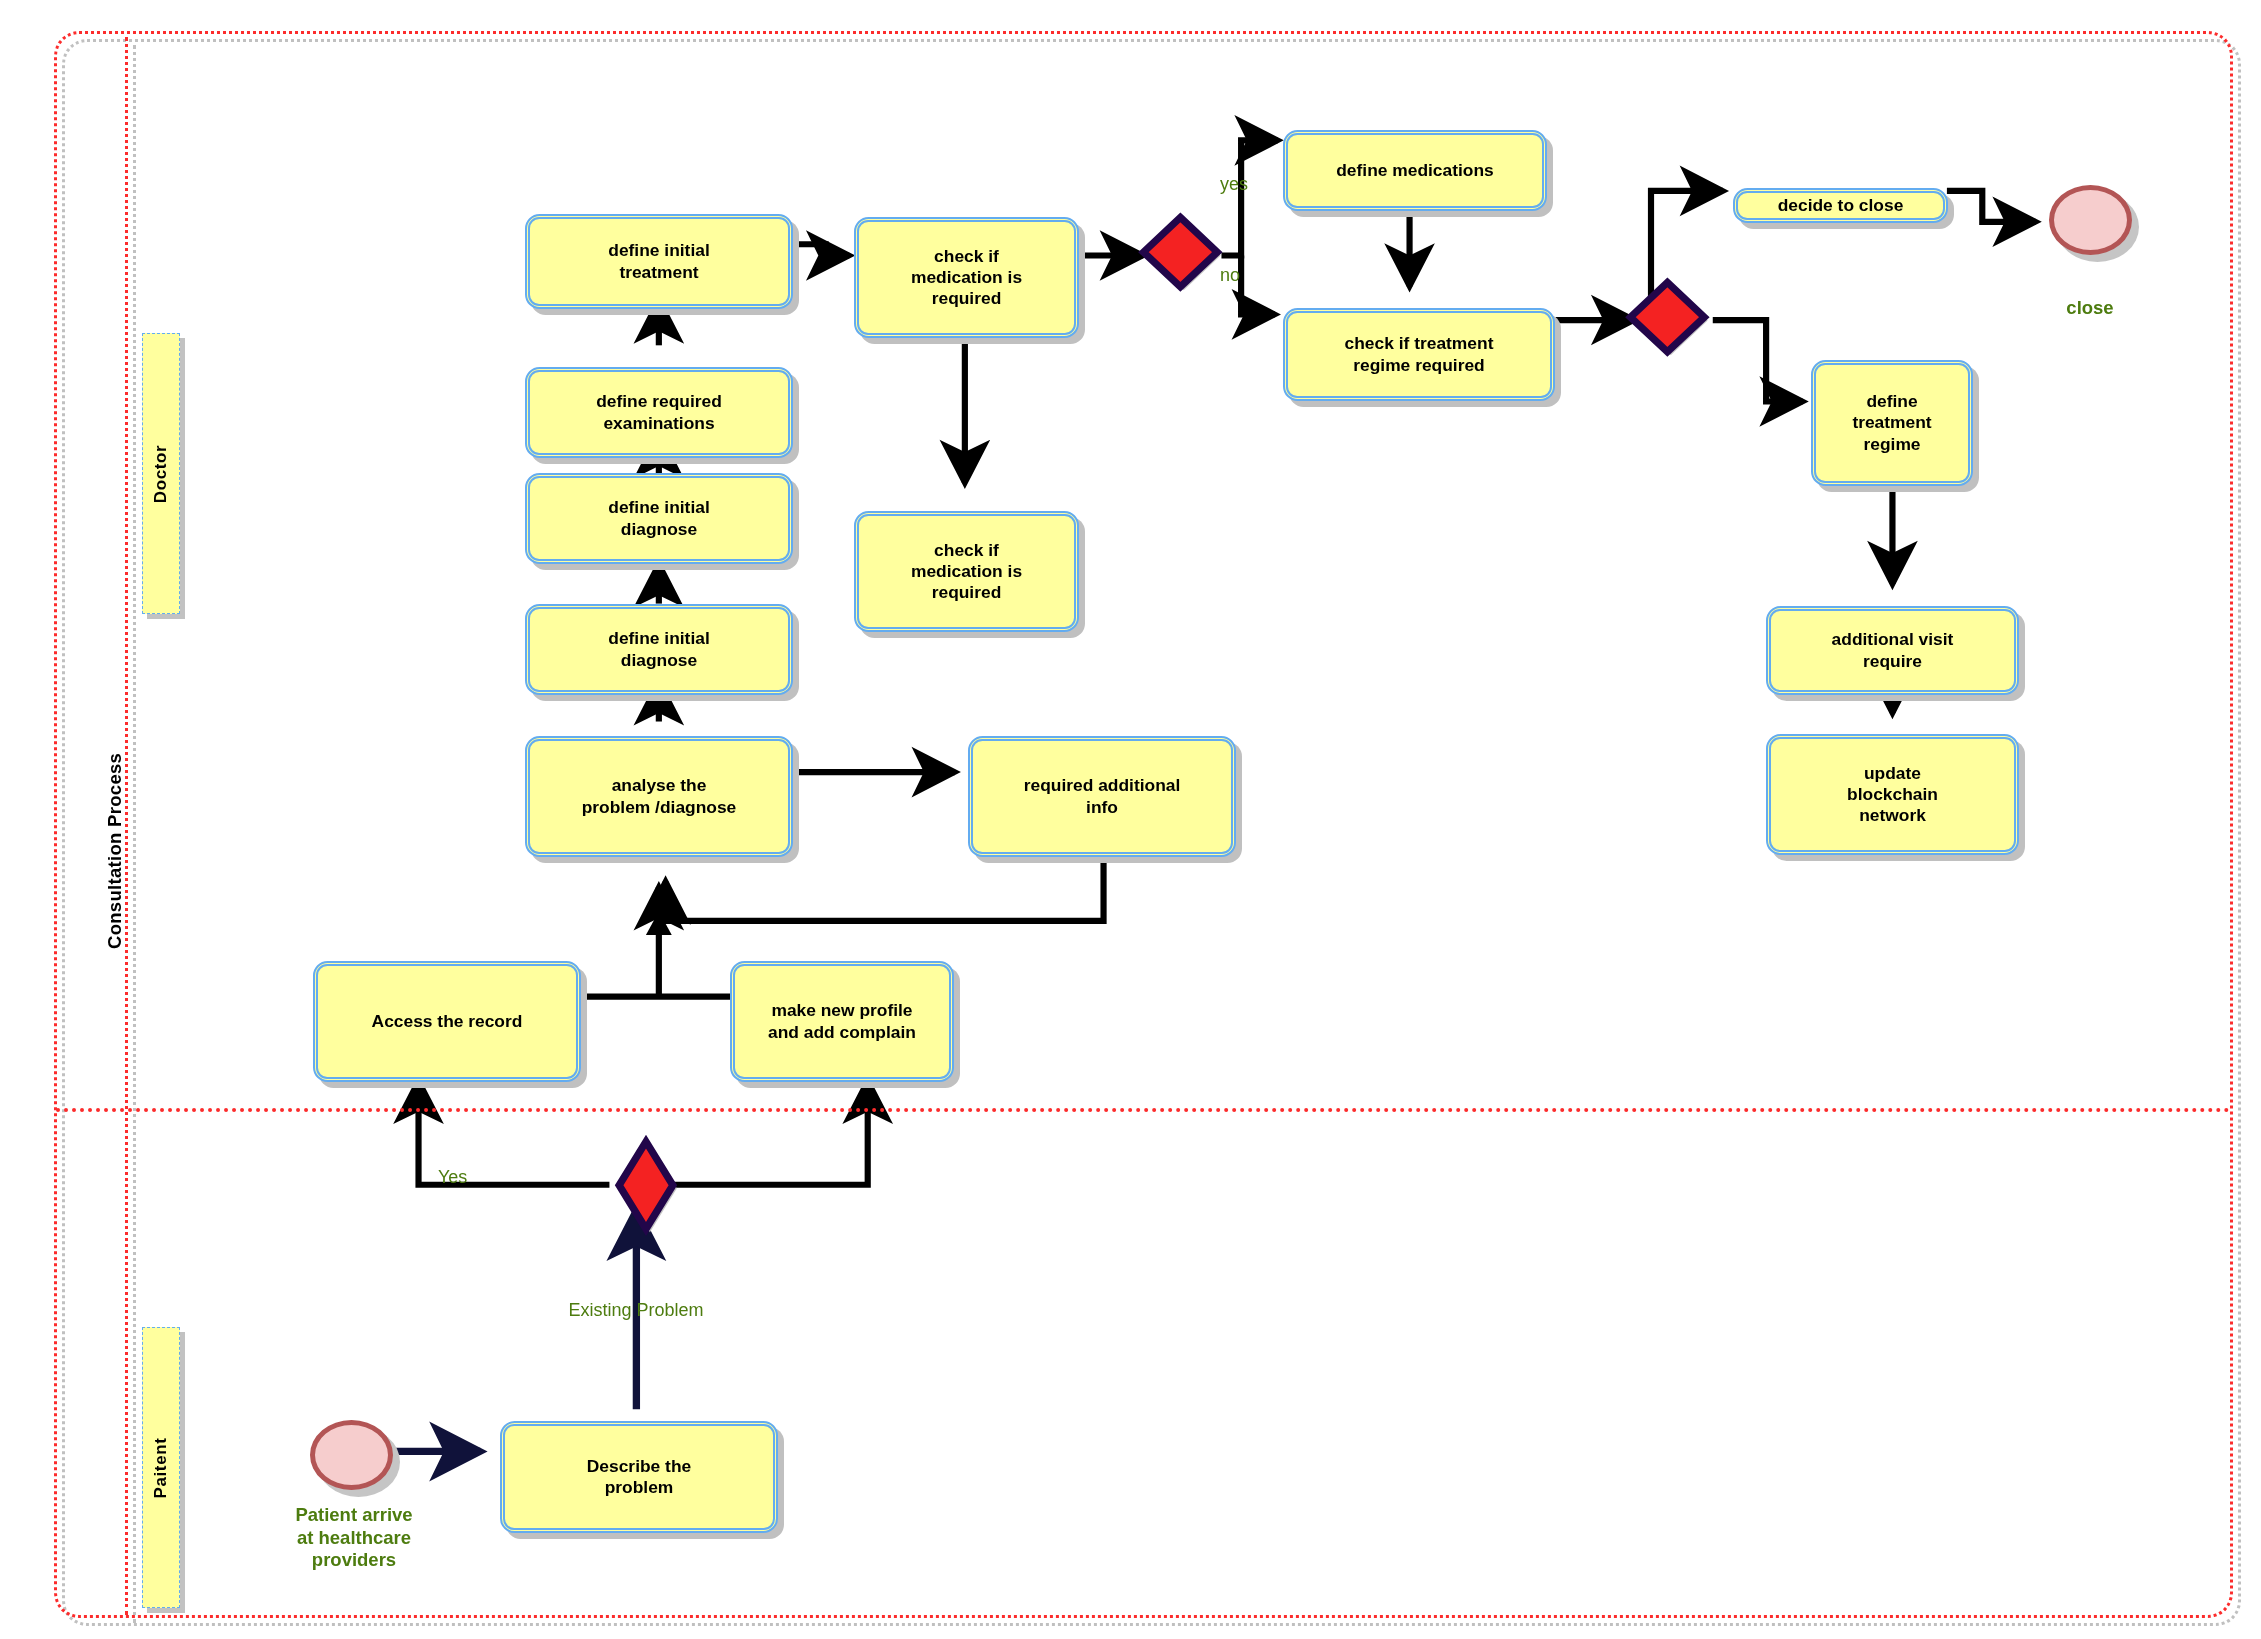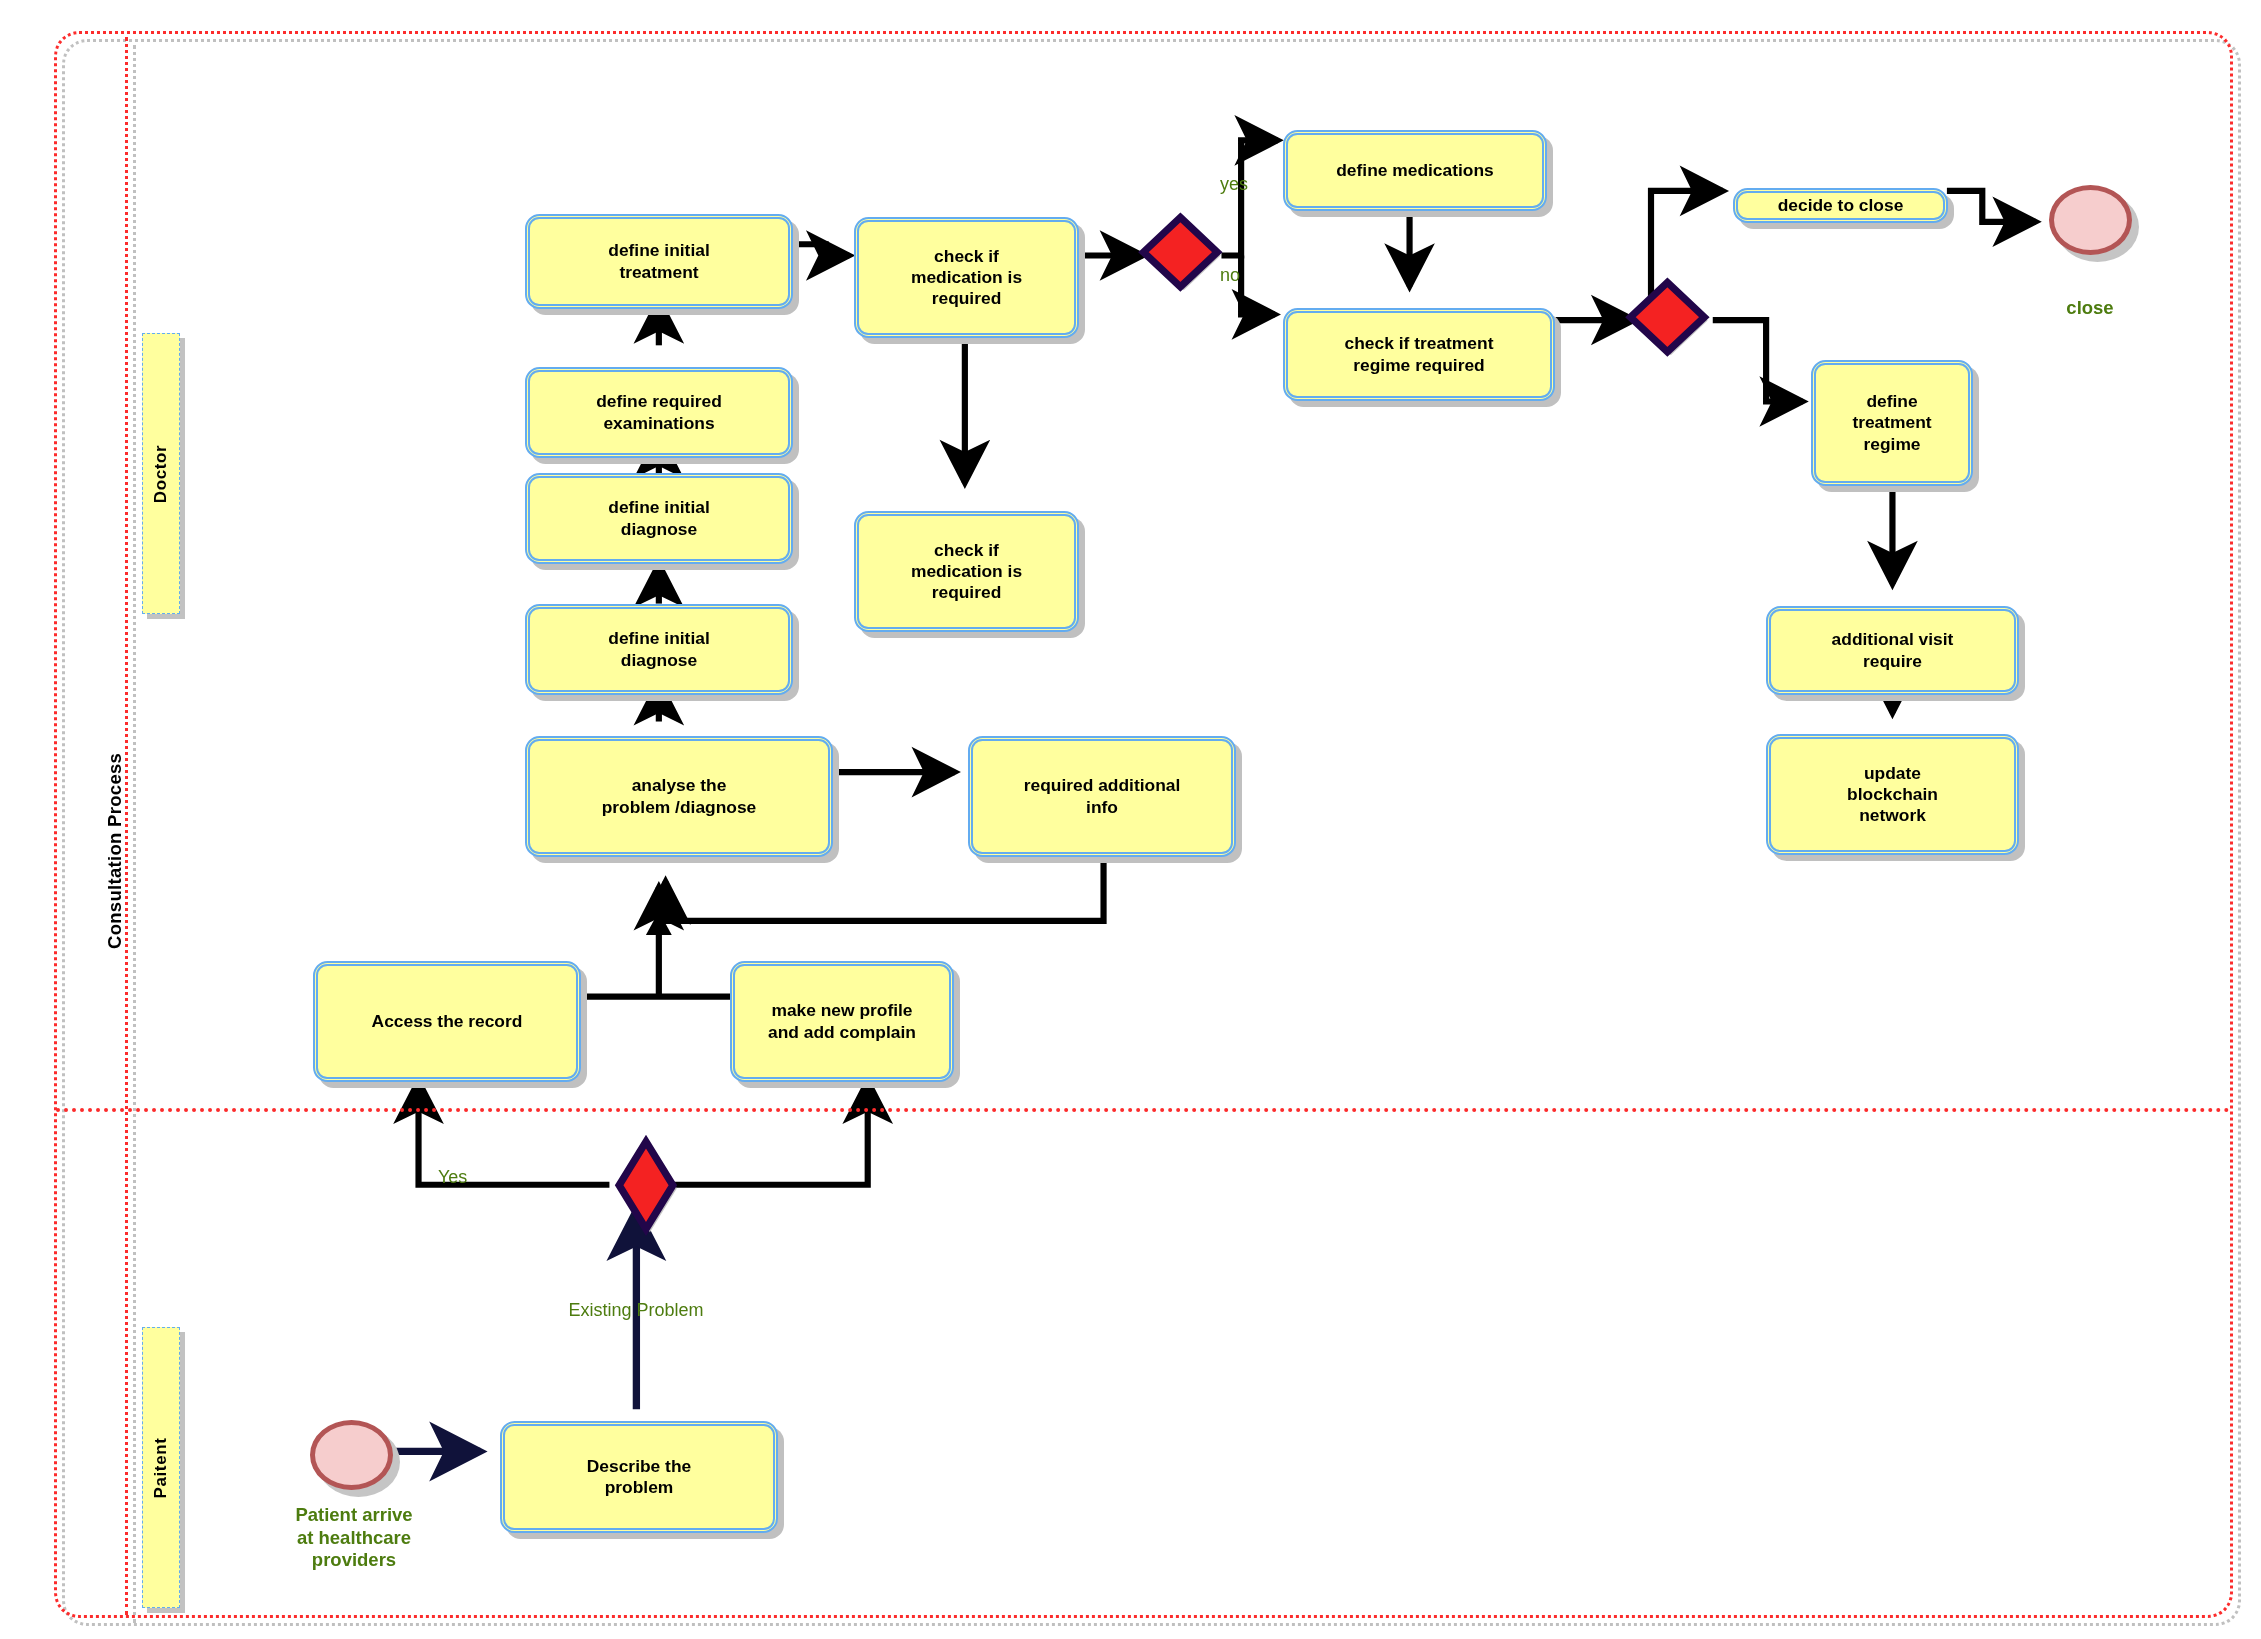--- a/index.html
+++ b/index.html
@@ -308,21 +308,21 @@
 
   <div class="task" style="left:525px; top:584px; width:268px; height:91px;">
     <div class="t-shadow"></div>
     <div class="t-outer"></div>
     <div class="t-inner">
       <span class="t-label">define initial
 diagnose</span>
     </div>
   </div>
 
-  <div class="task" style="left:525px; top:716px; width:308px; height:121px;">
+  <div class="task" style="left:525px; top:716px; width:268px; height:121px;">
     <div class="t-shadow"></div>
     <div class="t-outer"></div>
     <div class="t-inner">
       <span class="t-label">analyse the
 problem /diagnose</span>
     </div>
   </div>
 
   <div class="task" style="left:968px; top:716px; width:268px; height:121px;">
     <div class="t-shadow"></div>

